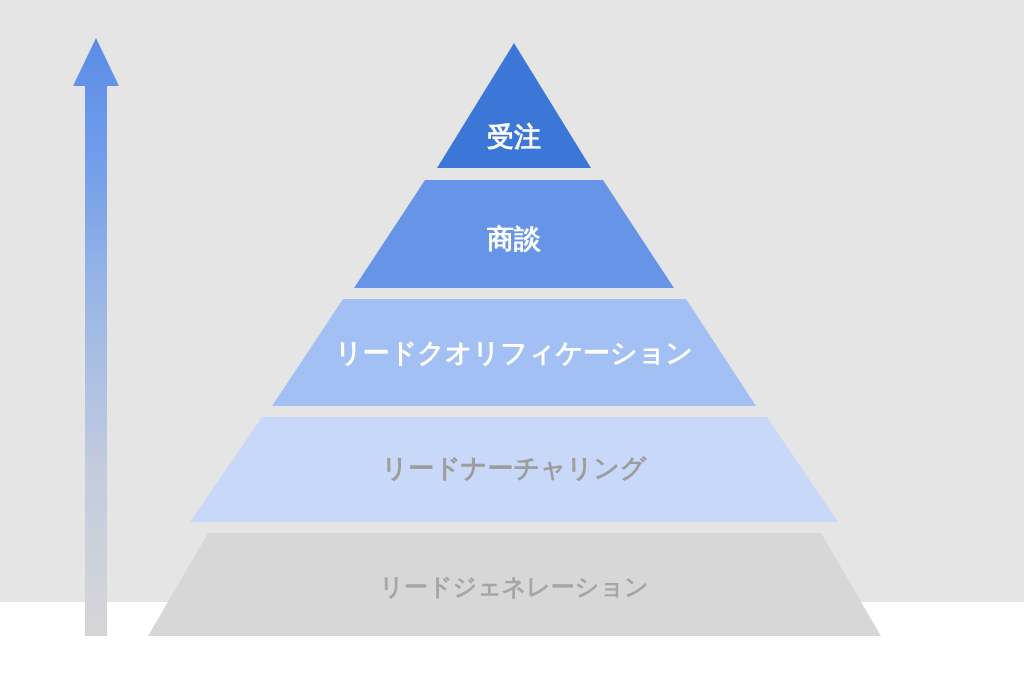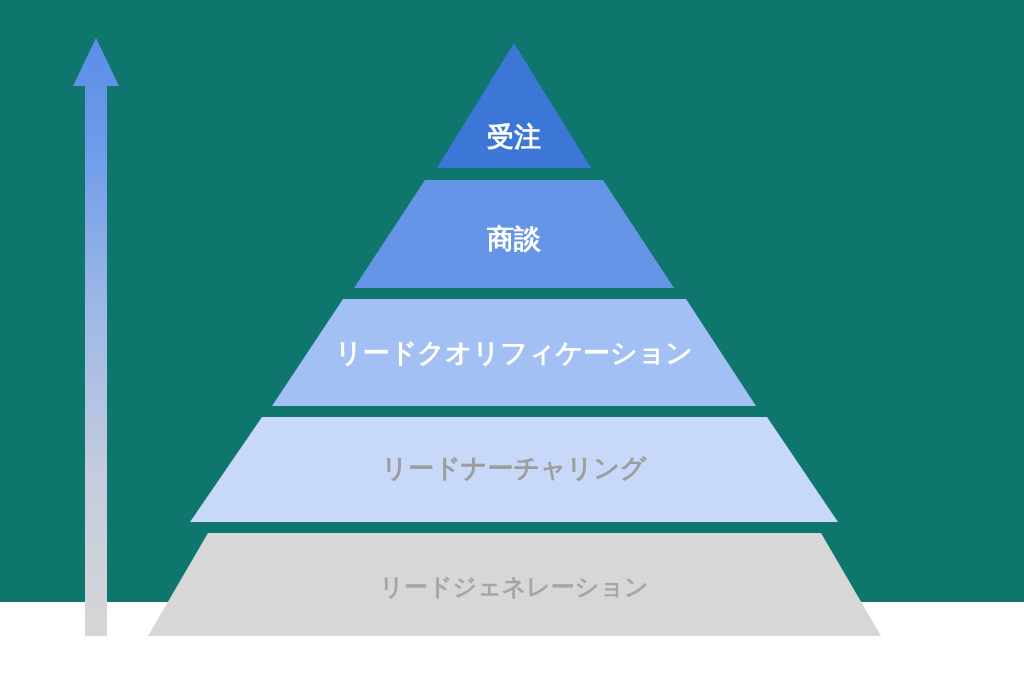--- a/index.html
+++ b/index.html
@@ -11,21 +11,21 @@
   body {
     width: 1024px;
     height: 683px;
     overflow: hidden;
     font-family: "Liberation Sans", "DejaVu Sans", sans-serif;
   }
   #canvas {
     position: relative;
     width: 1024px;
     height: 602px;
-    background: #0f766e;
+    background: #e5e5e5;
   }
   #diagram-svg {
     position: absolute;
     left: 0;
     top: 0;
     width: 1024px;
     height: 683px;
     display: block;
   }
   .tier-label {

